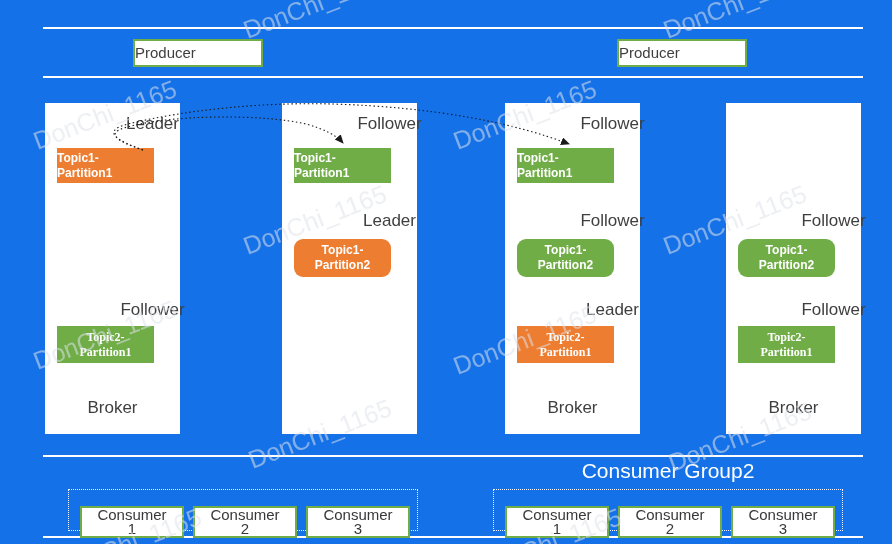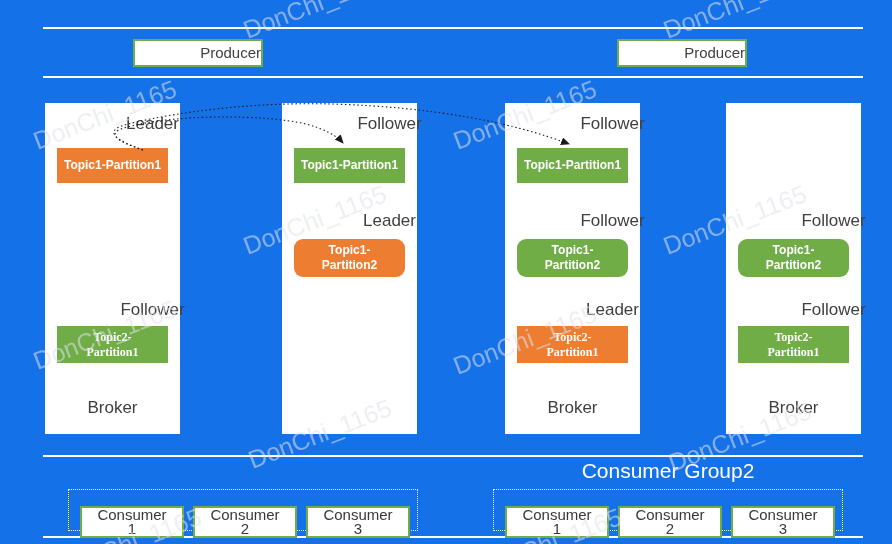--- a/index.html
+++ b/index.html
@@ -2,28 +2,28 @@
 <html><head>
 <meta charset="utf-8">
 <style>
   html,body{margin:0;padding:0;}
   body{font-family:"Liberation Sans", sans-serif;}
   .stage{position:relative;width:892px;height:544px;background:#1471E8;overflow:hidden;}
 
   .hline{position:absolute;height:2px;background:#ffffff;left:43px;width:820px;}
 
   .producer{position:absolute;width:126px;height:24px;background:#ffffff;border:2px solid #70AD47;
-            color:#3F3F3F;font-size:15px;line-height:24px;text-align:right;}
+            color:#3F3F3F;font-size:15px;line-height:24px;text-align:left;}
 
   .broker{position:absolute;top:103px;width:135px;height:331px;background:#ffffff;}
   .role{position:absolute;left:0;width:100%;text-align:center;color:#3F3F3F;font-size:17px;margin-left:40px;}
   .role.slot1{top:11px;}
   .role.slot2{top:108px;}
   .role.slot3{top:197px;}
-  .pbox{position:absolute;left:12px;width:111px;display:flex;flex-direction:column;
+  .pbox{position:absolute;left:12px;width:97px;display:flex;flex-direction:column;
         justify-content:center;align-items:center;color:#ffffff;font-size:12px;font-weight:bold;line-height:15px;}
   .pbox.slot1{top:45px;height:35px;}
   .pbox.slot2{top:136px;height:38px;border-radius:9px;}
   .pbox.slot3{top:223px;height:37px;font-family:Liberation Serif, serif;}
   .pbox.orange{background:#ED7D31;}
   .pbox.green{background:#70AD47;}
   .broker-footer{position:absolute;top:295px;left:50%;transform:translateX(-50%);width:128px;
                  text-align:center;color:#3F3F3F;font-size:17px;overflow-wrap:anywhere;line-height:20px;}
 
   .cg-title{position:absolute;top:459px;width:350px;text-align:center;color:#ffffff;font-size:21px;}

